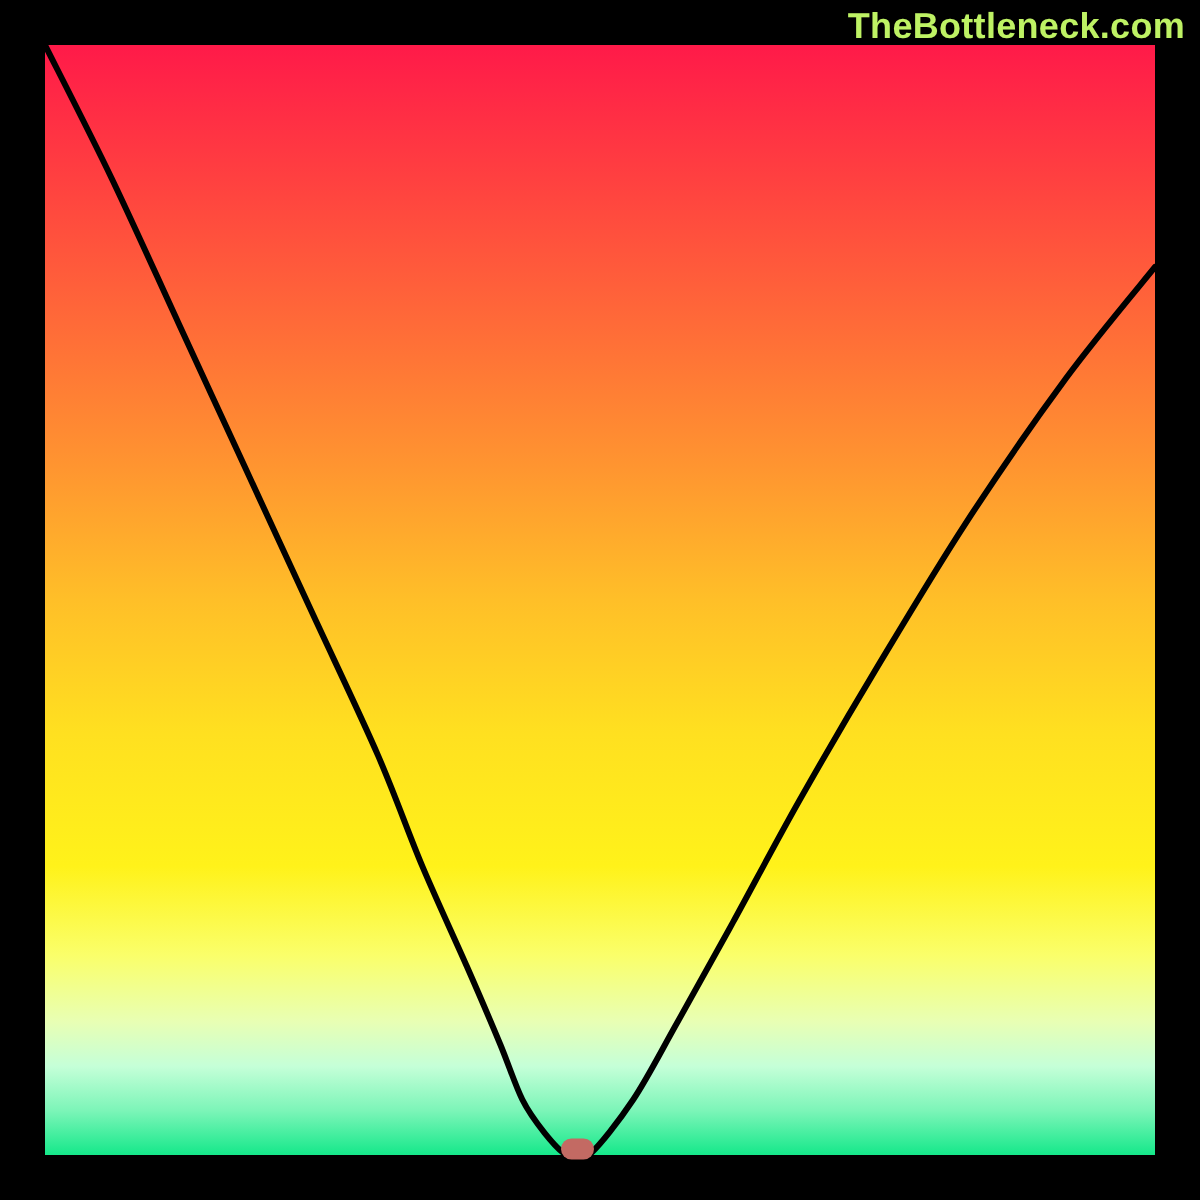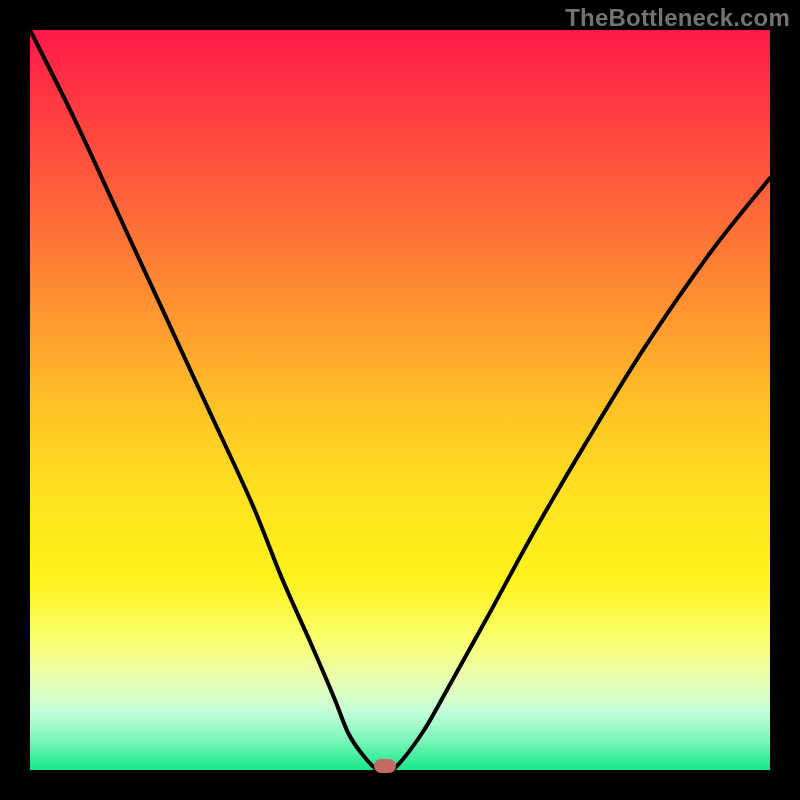--- a/index.html
+++ b/index.html
@@ -37,21 +37,21 @@
       #e8ffb4 88%,
       #c5ffd8 92%,
       #7cf5b8 96%,
       #15e88a 100%
     );
   }
   .watermark {
     position: absolute;
     top: 4px;
     right: 10px;
-    color: #737373;
+    color: #bef264;
     font-size: 24px;
     font-weight: 600;
     letter-spacing: 0.2px;
     text-align: right;
   }
   svg.curve {
     position: absolute;
     left: 0;
     top: 0;
     width: 740px;

